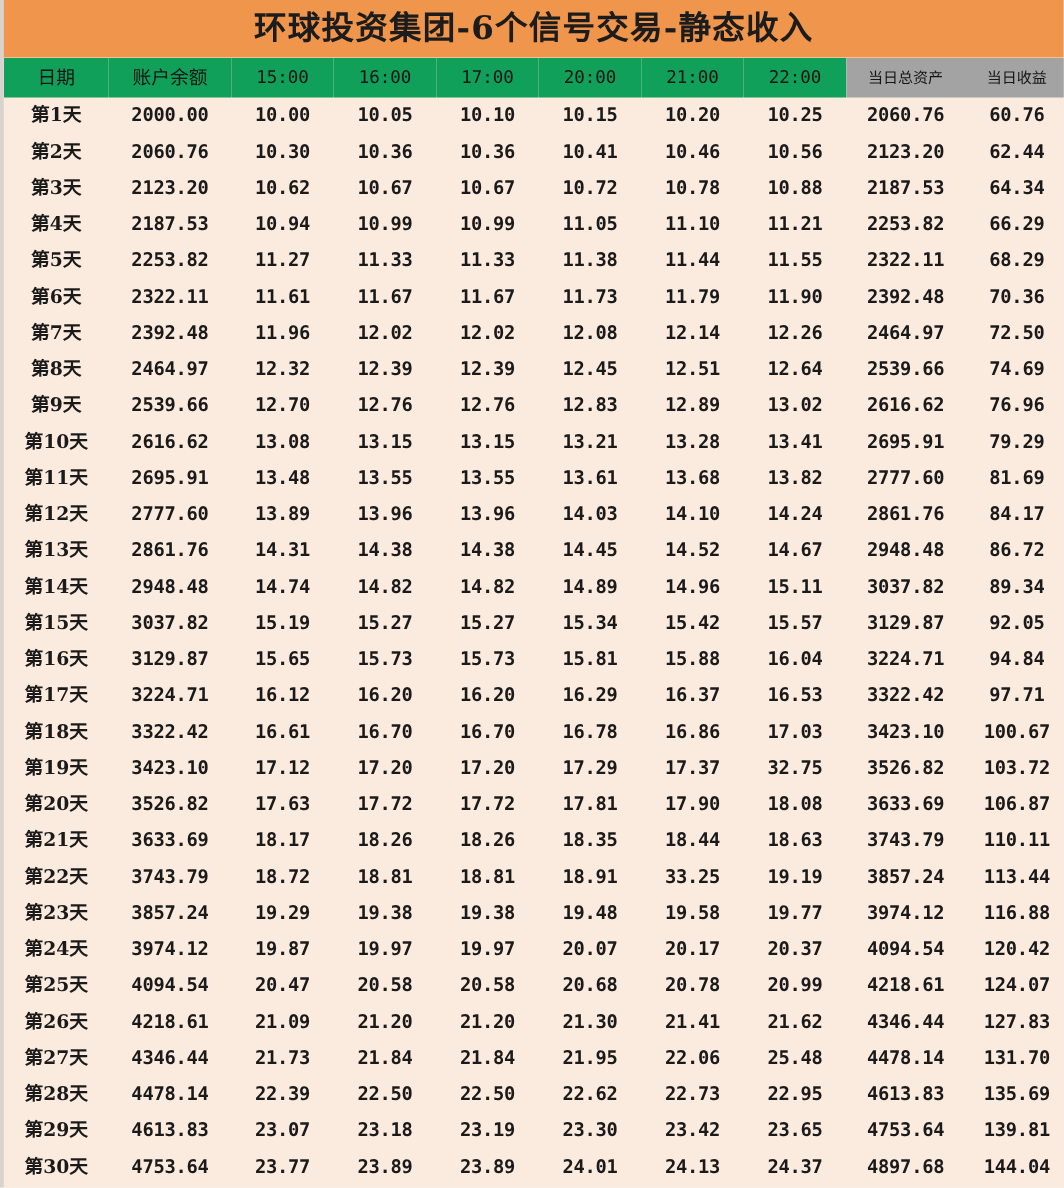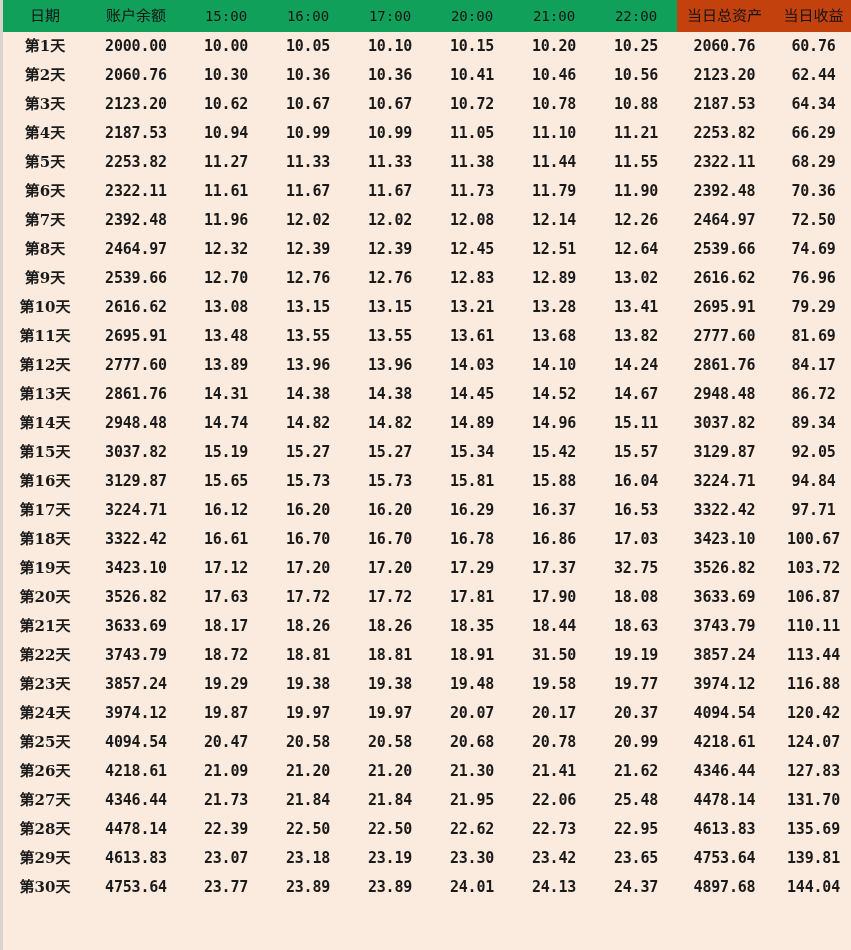--- a/index.html
+++ b/index.html
@@ -59,22 +59,22 @@
   tr.head-row { height: 32px; }
   tr.head-row th {
     font-family: "DejaVu Serif", "Liberation Serif", serif;
     font-weight: normal;
     font-size: 15px;
     color: #151515;
     background: #11a05a;
     line-height: 1;
   }
   tr.head-row th.hl-yellow {
-    background: #c2410c;
-    font-size: 15px;
+    background: #a3a3a3;
+    font-size: 12px;
     margin-top: 12px;
   }
   tr.head-row th.time-col {
     font-family: "DejaVu Sans Mono", "Liberation Mono", monospace;
     font-weight: normal;
     font-size: 14px;
   }
   
   tr.data-row { height: 29px; }
   tr.data-row td {
@@ -101,20 +101,23 @@
   col.w-bal   { width: 98px; }
   col.w-time  { width: 82px; }
   col.w-total { width: 95px; }
   col.w-gain  { width: 83px; }
 </style>
 </head>
 <body>
 
 <div id="sheet">
 
+  <div class="title-bar">
+    <span class="title-text">环球投资集团-6个信号交易-静态收入</span>
+  </div>
 
   <table class="grid">
     <colgroup>
       <col class="w-day">
       <col class="w-bal">
       <col class="w-time">
       <col class="w-time">
       <col class="w-time">
       <col class="w-time">
       <col class="w-time">
@@ -389,21 +392,21 @@
           <td class="c-num">3743.79</td>
           <td class="c-num">110.11</td>
         </tr>
         <tr class="data-row">
           <td class="c-day">第22天</td>
           <td class="c-num">3743.79</td>
           <td class="c-num">18.72</td>
           <td class="c-num">18.81</td>
           <td class="c-num">18.81</td>
           <td class="c-num">18.91</td>
-          <td class="c-num">31.50</td>
+          <td class="c-num">33.25</td>
           <td class="c-num">19.19</td>
           <td class="c-num">3857.24</td>
           <td class="c-num">113.44</td>
         </tr>
         <tr class="data-row">
           <td class="c-day">第23天</td>
           <td class="c-num">3857.24</td>
           <td class="c-num">19.29</td>
           <td class="c-num">19.38</td>
           <td class="c-num">19.38</td>

